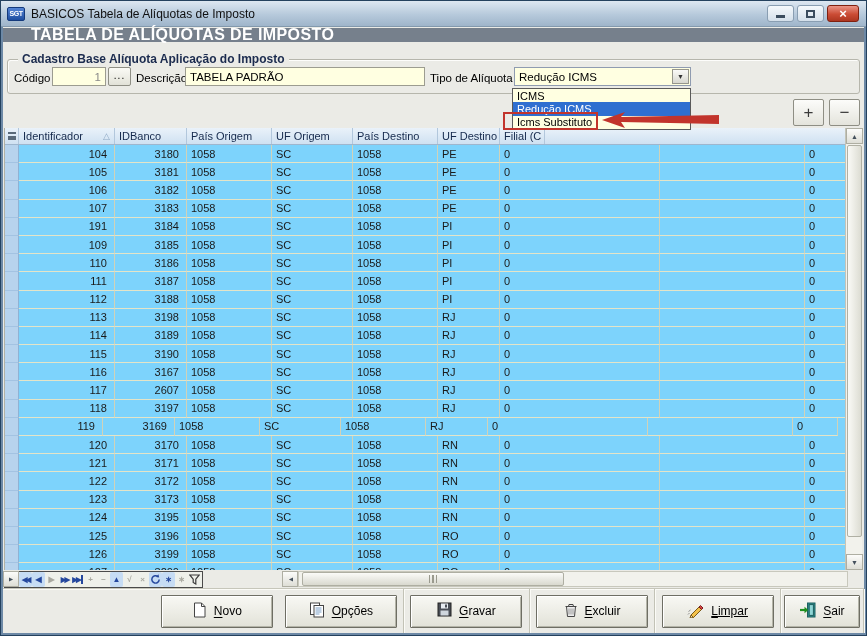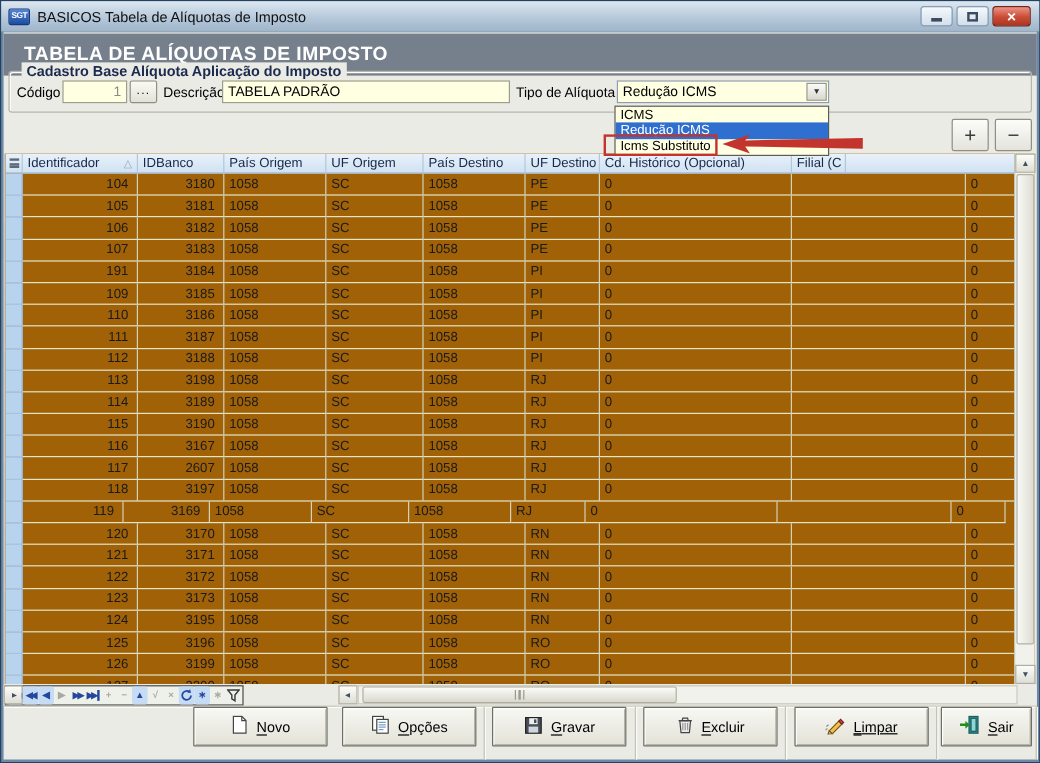--- a/index.html
+++ b/index.html
@@ -6,36 +6,36 @@
 body{width:867px;height:636px;font-family:"Liberation Sans",sans-serif;background:#fff;overflow:hidden;}
 .window{position:relative;width:867px;height:636px;background:#ebebe6;box-shadow:inset 0 0 0 1px #24415e,inset 0 0 0 3px #6d89a6;overflow:hidden;}
 .titlebar{position:absolute;left:1px;top:1px;width:865px;height:26px;background:linear-gradient(#dde7f1,#b6c9db 55%,#9fb5ca);border-bottom:1px solid #8399ad;display:flex;align-items:center;padding-left:6px;}
 .app-icon{width:18px;height:14px;background:linear-gradient(#5585d5,#1d4da0);border:1px solid #143a7c;border-radius:2px;color:#fff;font-size:7px;font-weight:bold;display:flex;align-items:center;justify-content:center;letter-spacing:-.5px;}
 .title-text{font-size:12px;color:#101010;margin-left:6px;}
 .win-controls{position:absolute;right:7px;top:4px;display:flex;gap:3px;}
 .win-btn{width:27px;height:17px;border:1px solid #899eb2;border-radius:3px;background:linear-gradient(#f5f9fc,#d3dfea);display:flex;align-items:center;justify-content:center;cursor:default;}
 .win-btn .min-glyph{width:9px;height:3px;background:#3a4c5e;margin-top:6px;}
 .win-btn .max-glyph{width:9px;height:8px;border:2px solid #3a4c5e;}
 .win-btn.close{background:linear-gradient(#ea9486,#cb4c35 55%,#ad3620);border-color:#80200f;width:32px;color:#fff;font-weight:bold;font-size:13px;}
-.band{position:absolute;left:3px;top:28px;width:861px;height:35px;background:#76808c;color:#fff;font-weight:bold;font-size:16px;display:flex;align-items:center;padding-left:17px;letter-spacing:.4px;}
+.band{position:absolute;left:3px;top:28px;width:861px;height:14px;background:#76808c;color:#fff;font-weight:bold;font-size:16px;display:flex;align-items:center;padding-left:28px;letter-spacing:.4px;}
 .groupbox{position:absolute;left:7px;top:59px;width:853px;height:35px;border:1px solid #b6b6ac;border-radius:3px;box-shadow:inset 1px 1px 0 #fdfdfb;}
 .gb-legend{position:absolute;left:10px;top:-8px;background:#ebebe6;padding:0 4px;font-size:12px;font-weight:bold;color:#1b2b4e;}
 .fld-label{position:absolute;font-size:11.5px;color:#000;}
 .txt{position:absolute;height:19px;background:#ffffe1;border:1px solid #9c9c90;font-size:11.5px;padding:0 4px;display:flex;align-items:center;}
 .txt.num{justify-content:flex-end;color:#8a8a8a;}
 .mini-btn{position:absolute;height:19px;background:linear-gradient(#fafaf5,#e2e2d8);border:1px solid #8f8f85;border-radius:2px;font-size:10px;display:flex;align-items:flex-end;justify-content:center;padding-bottom:4px;letter-spacing:1px;}
 .combo{position:absolute;left:514px;top:67px;width:177px;height:19px;background:#ffffe1;border:1px solid #8f9bb0;font-size:11.5px;display:flex;align-items:center;padding-left:4px;}
 .combo-btn{position:absolute;right:1px;top:1px;width:17px;height:15px;background:linear-gradient(#fafaf8,#d8d8d0);border:1px solid #96968c;display:flex;align-items:center;justify-content:center;font-size:7px;color:#333;}
 .droplist{position:absolute;left:512px;top:88px;width:179px;height:42px;background:#ffffe1;border:1px solid #5a5a5a;z-index:50;}
 .drop-item{height:13.3px;font-size:11px;display:flex;align-items:center;padding-left:4px;color:#000;}
 .drop-item.sel{background:#2f6fd0;color:#fff;}
 .ann-box{position:absolute;left:503px;top:112px;width:95px;height:18px;border:2px solid #c2342c;z-index:60;}
 .ann-arrow{position:absolute;left:601px;top:111px;z-index:60;}
 .tool-btn{position:absolute;top:99px;width:31px;height:27px;background:linear-gradient(#fcfcfa,#e4e4dc);border:1px solid #8e8e84;border-radius:2px;font-size:17px;color:#3a3a3a;display:flex;align-items:center;justify-content:center;}
-.grid{position:absolute;left:4px;top:128px;width:858px;height:442px;background:#a16207;overflow:hidden;border-left:1px solid #b0b0a4;text-align:right;}
+.grid{position:absolute;left:4px;top:128px;width:858px;height:442px;background:#7dd3fc;overflow:hidden;border-left:1px solid #b0b0a4;text-align:right;}
 .g-header{display:flex;height:17px;background:linear-gradient(#eaf2fa,#cfe1f2);border-bottom:1px solid #9eb6ce;}
 .g-hcell{flex:none;font-size:11px;color:#15294c;display:flex;align-items:center;padding-left:4px;border-right:1px solid #b2c7dc;overflow:hidden;white-space:nowrap;}
 .g-corner{flex:none;width:14px;border-right:1px solid #b2c7dc;display:flex;align-items:center;justify-content:center;}
 .menu-glyph{width:8px;height:8px;border-top:2px solid #5a6a7a;border-bottom:2px solid #5a6a7a;position:relative;}
 .menu-glyph:after{content:"";position:absolute;left:0;top:2px;width:8px;height:2px;background:#5a6a7a;}
 .sort-glyph{margin-left:auto;margin-right:4px;color:#8fa9c4;font-size:9px;}
 .g-row{display:flex;height:18.2px;}
 .g-ind{flex:none;width:14px;background:#b7d3ed;border-right:1px solid #8fb2d4;border-bottom:1px solid #a3c3e2;}
 .g-cell{flex:none;font-size:11px;color:#1a1a1a;display:flex;align-items:center;padding:0 4px;border-right:1px solid #d2d2b8;border-bottom:1px solid #e4e4c8;overflow:hidden;white-space:nowrap;}
 .g-cell.r{justify-content:flex-end;padding-right:7px;}
@@ -49,21 +49,21 @@
 .nav-it.hl{background:#c6dcf4;border-radius:2px;}
 .nav-it.dis{color:#a9a9a1;}
 .nav-it.barl span{border-left:2px solid currentColor;padding-left:1px;}
 .nav-it.barr span{border-right:2px solid currentColor;padding-right:1px;}
 .hscroll-left{position:absolute;left:279px;top:0;width:16px;height:16px;}
 .hscroll-right{position:absolute;right:0;top:0;width:16px;height:16px;}
 .htrack{position:absolute;left:295px;right:16px;top:0;height:16px;background:#f2f2ec;border:1px solid #c8c8bc;}
 .hthumb{position:absolute;left:3px;top:0px;width:262px;height:14px;background:linear-gradient(#fbfbf8,#d9d9cf);border:1px solid #aeaea2;border-radius:2px;display:flex;align-items:center;justify-content:center;gap:2px;}
 .grip{width:1.5px;height:8px;background:#9a9a8e;}
 .btn-panel{position:absolute;left:3px;top:588px;width:861px;height:45px;border-top:1px solid #c6c6ba;box-shadow:inset 0 1px 0 #fbfbf7;display:flex;}
-.btn-cell{height:100%;display:flex;align-items:flex-start;justify-content:center;border-right:1px solid #c2c2b6;box-shadow:1px 0 0 #fbfbf7;}
+.btn-cell{height:100%;display:flex;align-items:center;justify-content:center;border-right:1px solid #c2c2b6;box-shadow:1px 0 0 #fbfbf7;}
 .btn-cell:first-child{border-right:none;box-shadow:none;}
 .push-btn{height:33px;background:linear-gradient(#f8f8f4,#e2e2d8);border:1px solid #6e6e64;border-radius:1px;box-shadow:inset 1px 1px 0 #fff,inset -1px -1px 0 #b4b4a8;display:flex;align-items:center;justify-content:center;gap:7px;font-size:12px;color:#000;}
 .push-btn u{text-underline-offset:2px;}
 </style>
 </head>
 <body>
 
 <div class="window">
 
   <div class="titlebar">
@@ -132,23 +132,20 @@
           <span>País Origem</span>
         </div>
         <div class="g-hcell" style="width: 81px;">
           <span>UF Origem</span>
         </div>
         <div class="g-hcell" style="width: 85px;">
           <span>País Destino</span>
         </div>
         <div class="g-hcell" style="width: 62px;">
           <span>UF Destino</span>
-        </div>
-        <div class="g-hcell" style="width: 160px;">
-          <span>Cd. Histórico (Opcional)</span>
         </div>
         <div class="g-hcell" style="width: 45px;">
           <span>Filial (C</span>
         </div>
       </div>
     <div id="gbody">
         <div class="g-row">
           <div class="g-ind"></div>
           <div class="g-cell r" style="width: 96px;">104</div>
           <div class="g-cell r" style="width: 72px;">3180</div>

